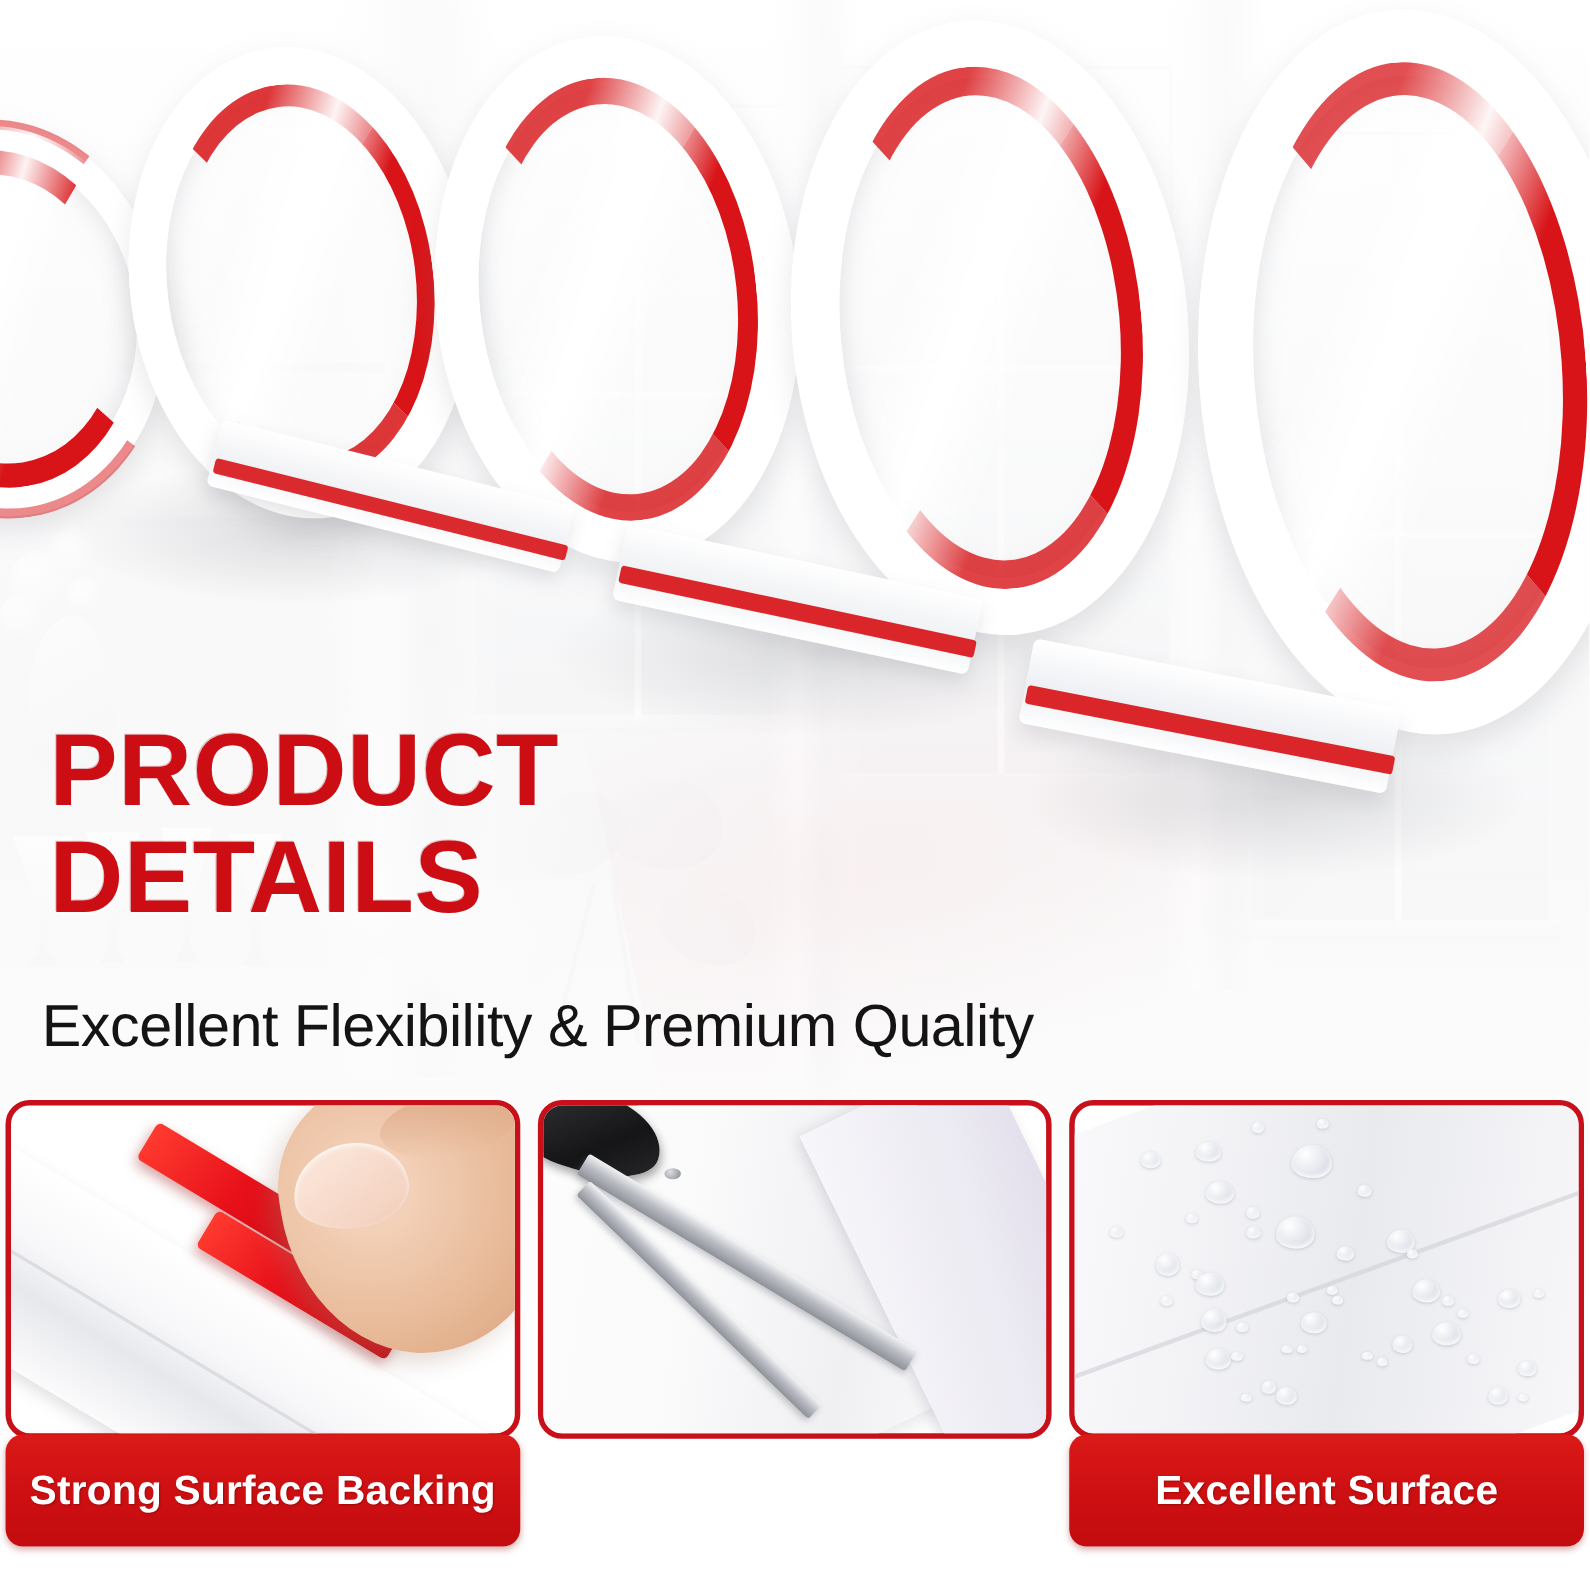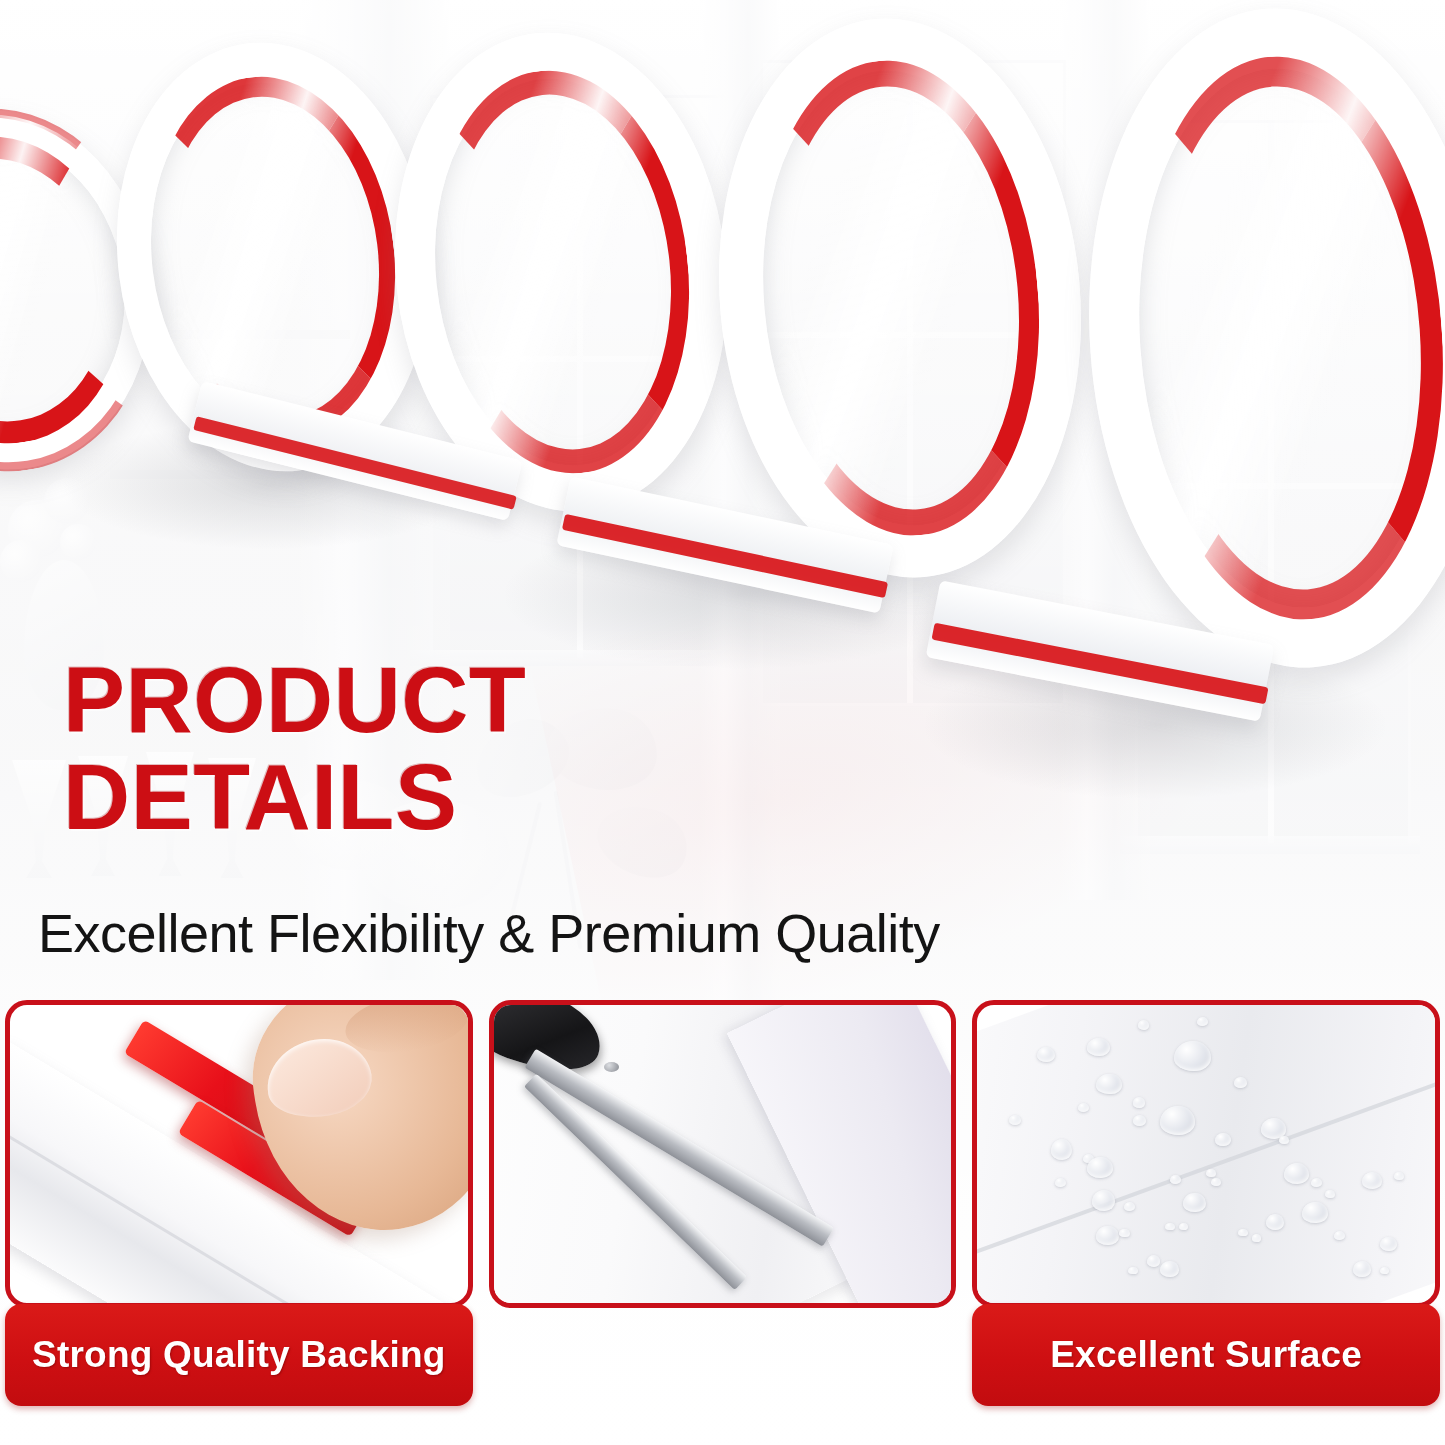--- a/index.html
+++ b/index.html
@@ -59,21 +59,21 @@
     position:absolute;border-radius:50%;border-style:solid;border-color:transparent;
   }
   .gloss{position:absolute;border-radius:50%;
     background:linear-gradient(115deg,rgba(255,255,255,0) 32%,rgba(255,255,255,.95) 46%,
       rgba(255,255,255,0) 60%);mix-blend-mode:screen;pointer-events:none;}
 
   .shadow-soft{position:absolute;border-radius:50%;
     background:radial-gradient(ellipse at 50% 50%,rgba(120,122,130,.22),rgba(120,122,130,0) 70%);}
 
   
-  .heading{position:absolute;left:63px;top:655px;width:760px;}
+  .heading{position:absolute;left:45px;top:655px;width:760px;}
   .title-line{
     color:#CC0E14;font-weight:700;font-size:93px;line-height:.98;
     letter-spacing:.5px;
     text-shadow:2px 2px 0 rgba(255,255,255,.55), -1px -1px 0 rgba(160,0,6,.25);
   }
   .title-line + .title-line{margin-top:6px;}
   .subtitle{
     position:absolute;left:38px;top:905px;width:1160px;
     color:#141414;font-size:54px;font-weight:400;line-height:1.05;
     letter-spacing:-.5px;
@@ -277,21 +277,21 @@
             <i></i>
           </div>
         <div class="p1-liner p1-linerA"></div>
         <div class="p1-liner p1-linerB"></div>
         <div class="p1-hand">
           <div class="p1-nail"></div>
           <div class="p1-knuckle"></div>
         </div>
       </div>
       <div class="caption">
-        <span>Strong Quality Backing</span>
+        <span>Strong Surface Backing</span>
       </div>
     </div>
 
     <div class="feature">
       <div class="photo">
         <div class="p2-sheet"></div>
         <div class="p2-strip"></div>
         <div class="p2-handle"></div>
         <div class="p2-blade p2-bladeA"></div>
         <div class="p2-blade p2-bladeB"></div>

